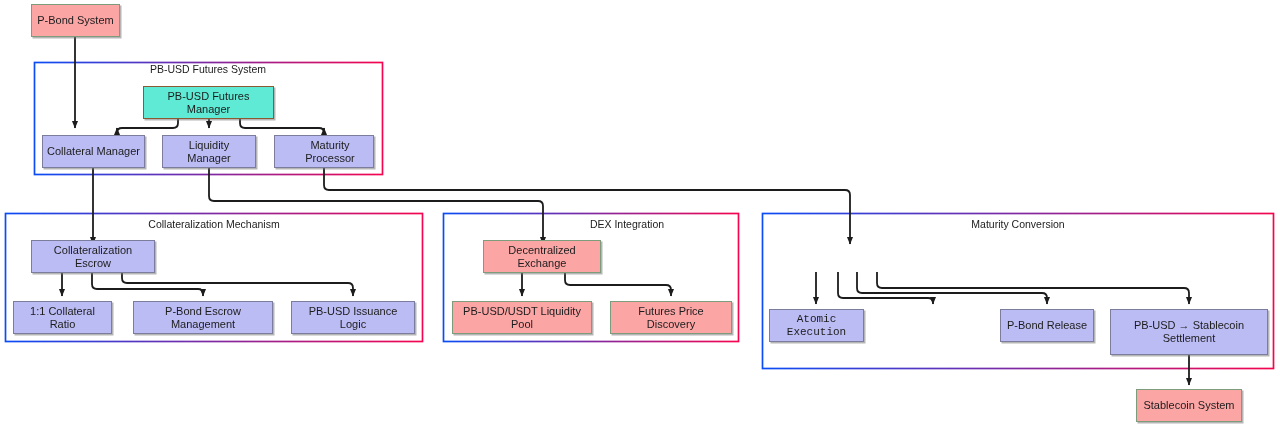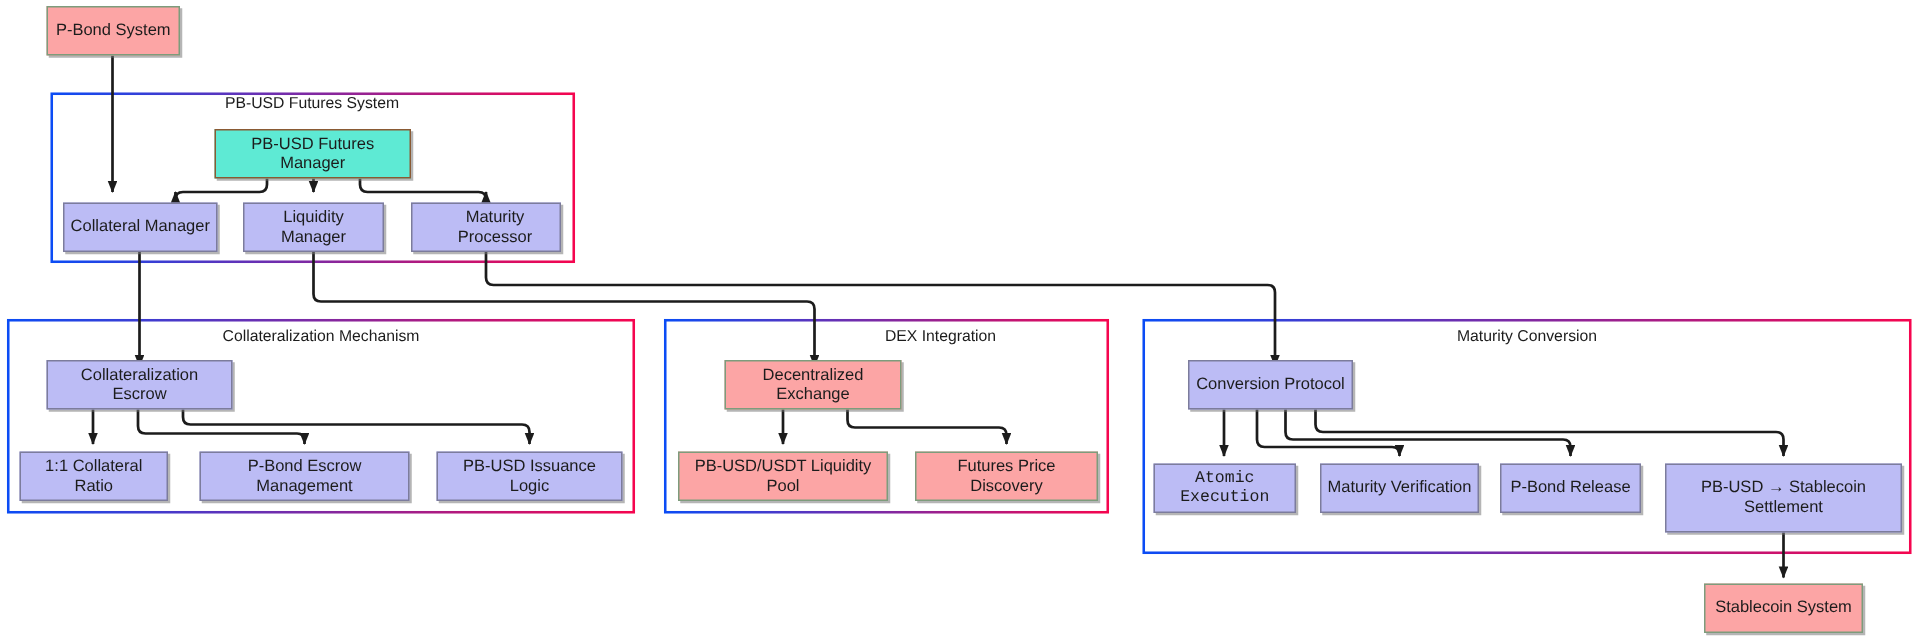--- a/index.html
+++ b/index.html
@@ -148,25 +148,23 @@
   <div class="node purple" style="left:133px; top:301px; width:140px; height:33px;">P-Bond Escrow Management</div>
 
   <div class="node purple" style="left:291px; top:301px; width:124px; height:33px;">PB-USD Issuance Logic</div>
 
   <div class="node green" style="left:483px; top:240px; width:118px; height:33px;">Decentralized Exchange</div>
 
   <div class="node green" style="left:452px; top:301px; width:140px; height:33px;">PB-USD/USDT Liquidity Pool</div>
 
   <div class="node green" style="left:610px; top:301px; width:122px; height:33px;">Futures Price Discovery</div>
 
-  <div class="node purple" style="left:792px; top:240px; width:110px; height:33px;">Conversion Protocol</div>
 
   <div class="node purple" style="left:769px; top:309px; width:95px; height:33px;font-family:Liberation Mono, monospace;">Atomic Execution</div>
 
-  <div class="node purple" style="left:880px; top:309px; width:106px; height:33px;">Maturity Verification</div>
 
   <div class="node purple" style="left:1110px; top:309px; width:158px; height:46px;">PB-USD → Stablecoin Settlement</div>
 
   <div class="node purple" style="left:1000px; top:309px; width:94px; height:33px;">P-Bond Release</div>
 
   <div class="node green" style="left:1136px; top:389px; width:106px; height:33px;">Stablecoin System</div>
 
 </div>
 
 </body></html>

